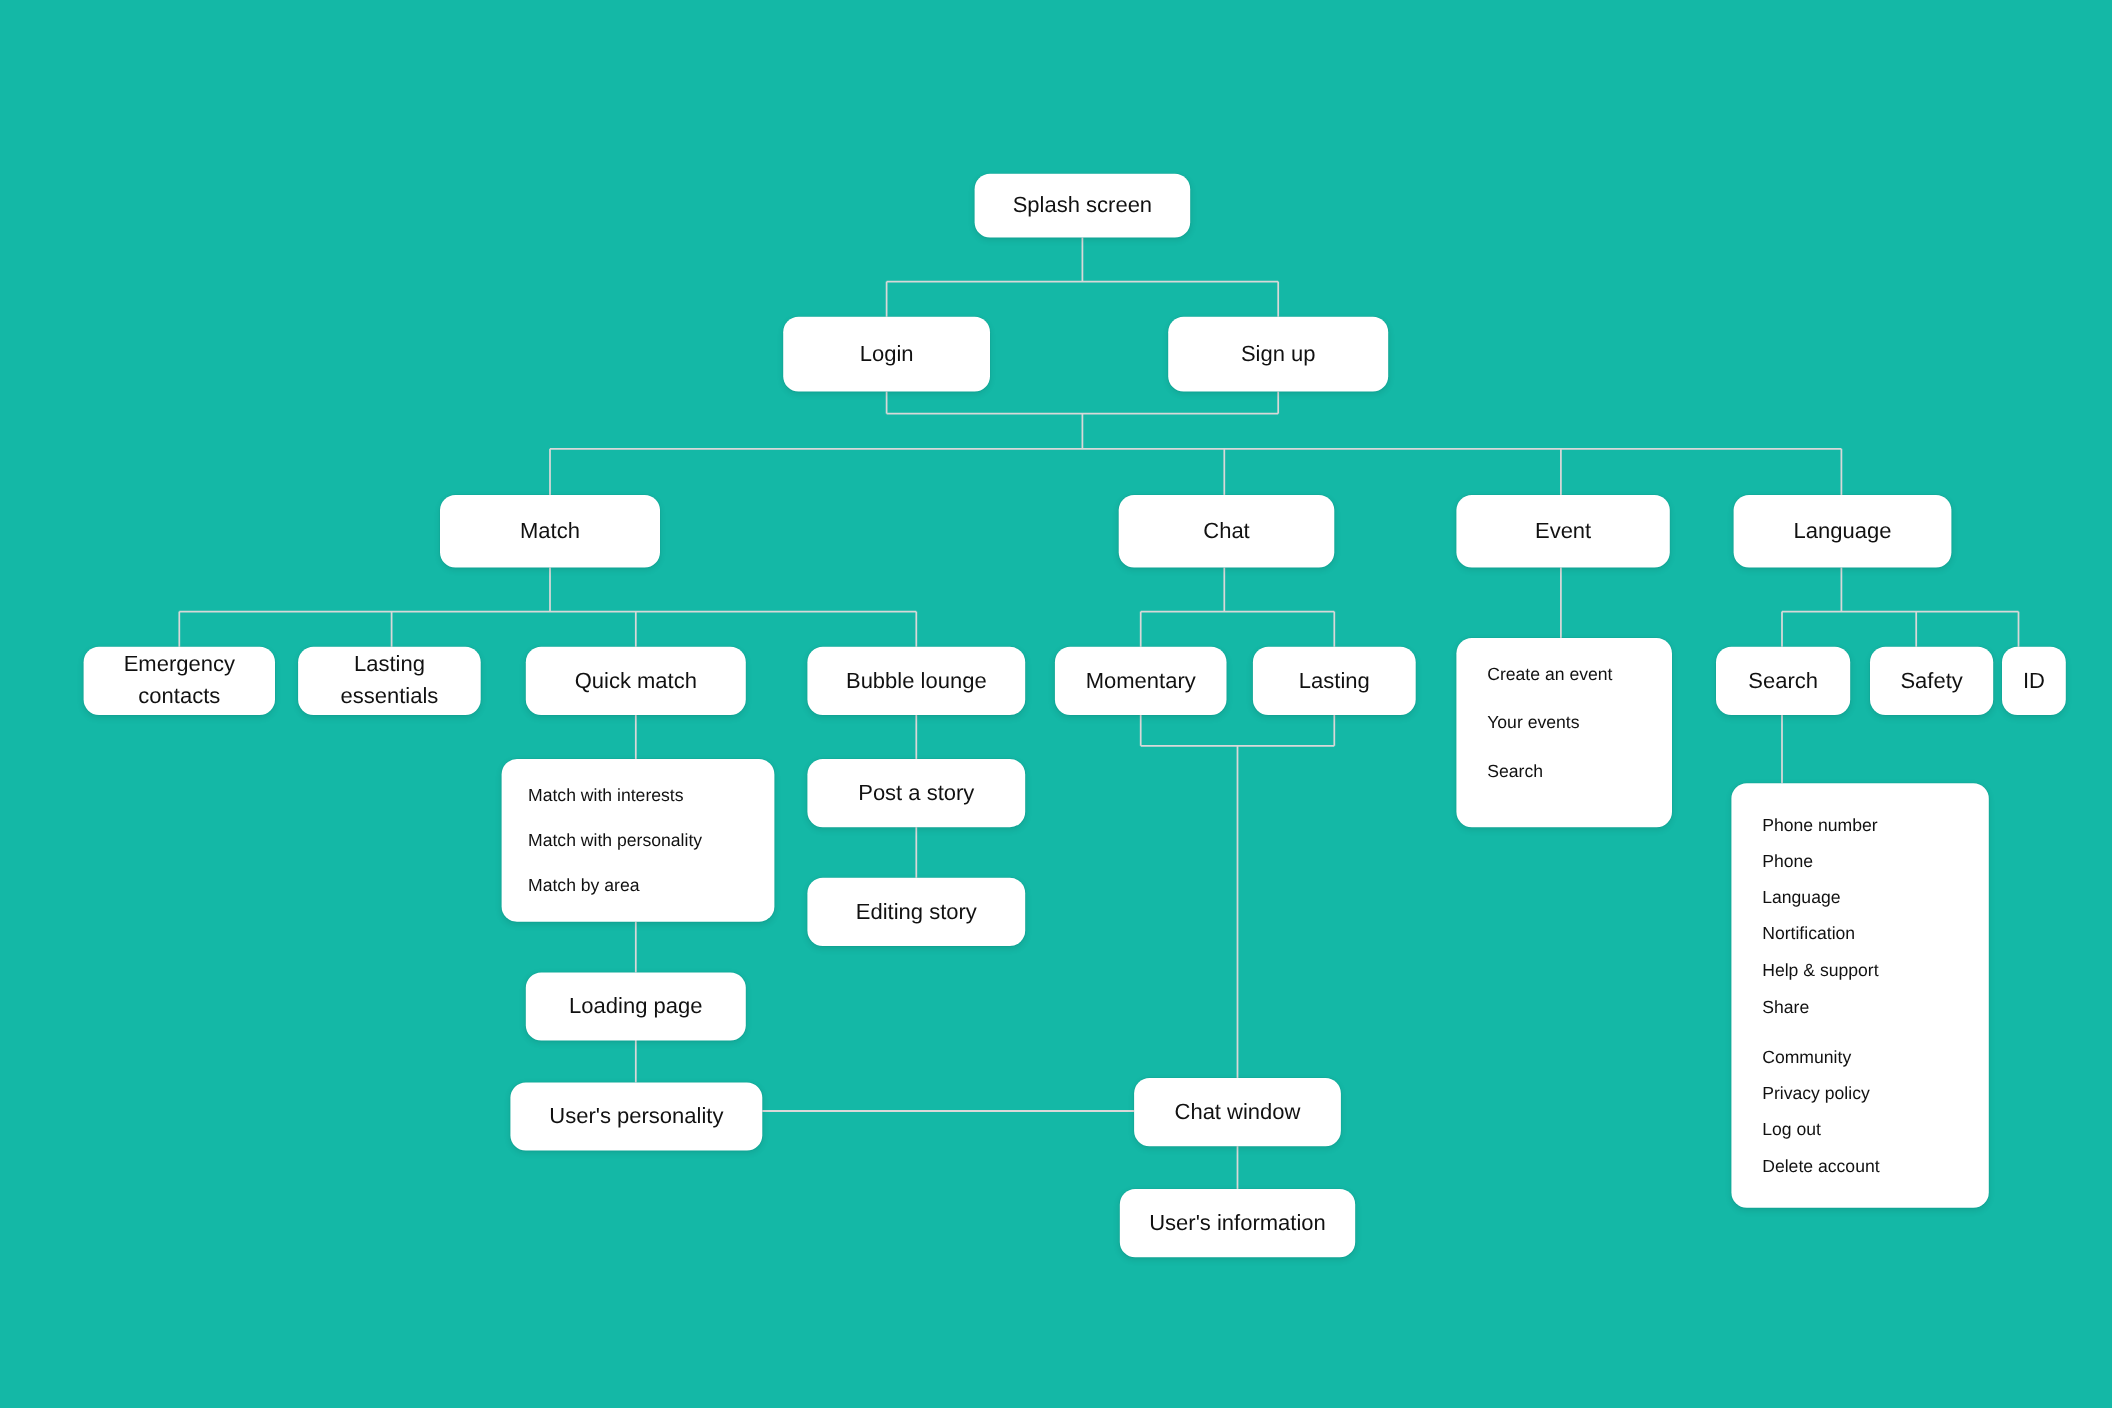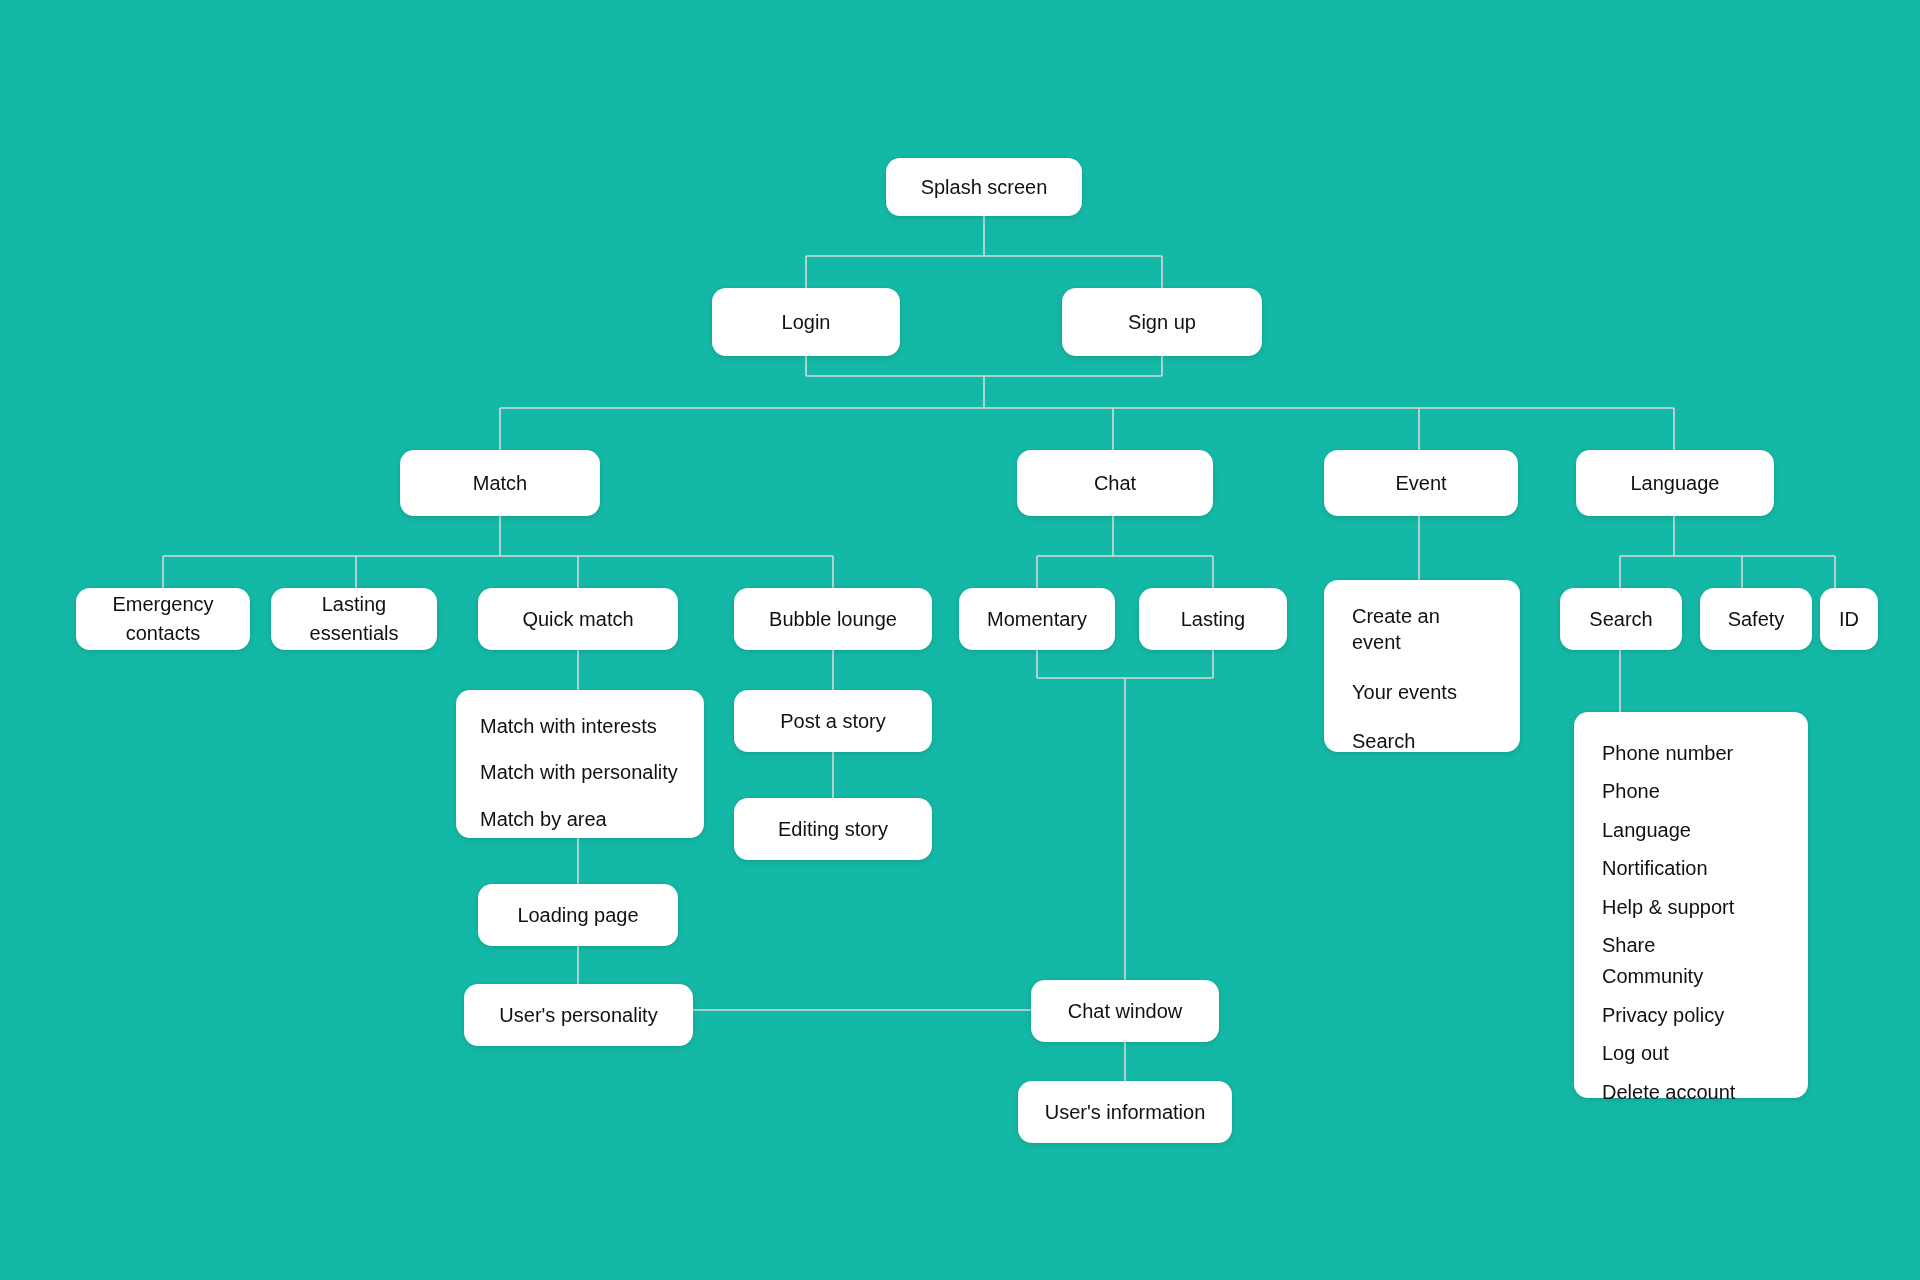--- a/index.html
+++ b/index.html
@@ -52,21 +52,21 @@
   .node.list {
     align-items: flex-start;
     justify-content: flex-start;
     flex-direction: column;
     text-align: left;
     padding: 22px 26px;
   }
   .node.list .row {
     display: block;
     width: 100%;
-    font-size: 20px;
+    font-size: 16px;
     color: #111111;
     padding: 1px 0;
   }
   .node.list.tight .row {
     padding: 0;
   }
   .node .label {
     display: block;
   }
 </style>
@@ -207,21 +207,21 @@
     <span class="label">Editing story</span>
   </div>
 
   <div class="node list tight" style="left:1574px; top:712px; width:234px; height:386px; padding:24px 28px;">
     <span class="row" style="margin-top:4px;">Phone number</span>
     <span class="row" style="margin-top:12px;">Phone</span>
     <span class="row" style="margin-top:12px;">Language</span>
     <span class="row" style="margin-top:12px;">Nortification</span>
     <span class="row" style="margin-top:12px;">Help &amp; support</span>
     <span class="row" style="margin-top:12px;">Share</span>
-    <span class="row" style="margin-top:5px;">Community</span>
+    <span class="row" style="margin-top:24px;">Community</span>
     <span class="row" style="margin-top:12px;">Privacy policy</span>
     <span class="row" style="margin-top:12px;">Log out</span>
     <span class="row" style="margin-top:12px;">Delete account</span>
   </div>
 
   <div class="node" style="left:478px; top:884px; width:200px; height:62px;">
     <span class="label">Loading page</span>
   </div>
   <div class="node" style="left:464px; top:984px; width:229px; height:62px;">
     <span class="label">User's personality</span>

